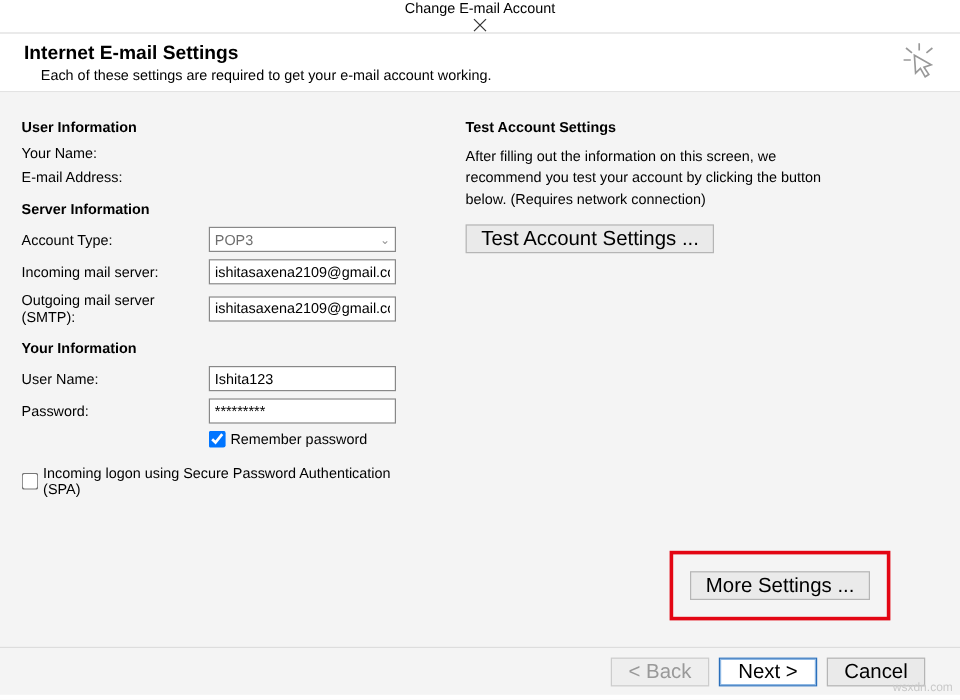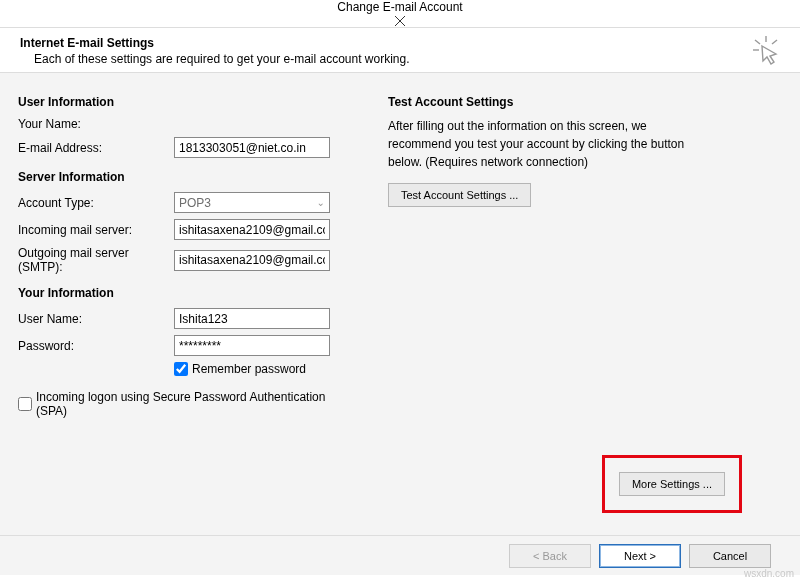--- a/index.html
+++ b/index.html
@@ -34,21 +34,21 @@
   }
   .header {
     padding: 8px 12px 6px 20px;
     display: flex;
     align-items: flex-start;
     border-bottom: 1px solid #ddd;
   }
   .header-left { flex: 1; }
   .header h2 {
     margin: 0 0 2px 0;
-    font-size: 12px;
+    font-size: 16px;
     font-weight: bold;
   }
   .header p {
     margin: 0;
     font-size: 12px;
     padding-left: 14px;
   }
   .cursor-icon {
     width: 32px;
     height: 32px;
@@ -115,21 +115,21 @@
     width: 14px; height: 14px; margin: 0 4px 0 0;
   }
   .right-text {
     font-size: 12px;
     line-height: 1.5;
     margin: 4px 0 12px 0;
     max-width: 300px;
   }
   .btn {
     height: 24px;
-    font-size: 11px;
+    font-size: 17px;
     padding: 0 12px;
     background: #eaeaea;
     border: 1px solid #b5b5b5;
     cursor: default;
     display: inline-flex;
     align-items: center;
   }
   .more-wrap {
     position: absolute;
     right: 40px;
@@ -201,21 +201,20 @@
 
 <div class="content">
   <div class="left-col">
 
     <div class="section-heading">User Information</div>
     <div class="frow">
       <label>Your Name:</label>
     </div>
     <div class="frow">
       <label>E-mail Address:</label>
-      <input type="text" value="1813303051@niet.co.in" style="">
     </div>
 
     <div class="section-gap"></div>
     <div class="section-heading">Server Information</div>
     <div class="frow">
       <label>Account Type:</label>
       <div class="select-ro">
         <span>POP3</span>
         <span class="chev">⌄</span>
       </div>

